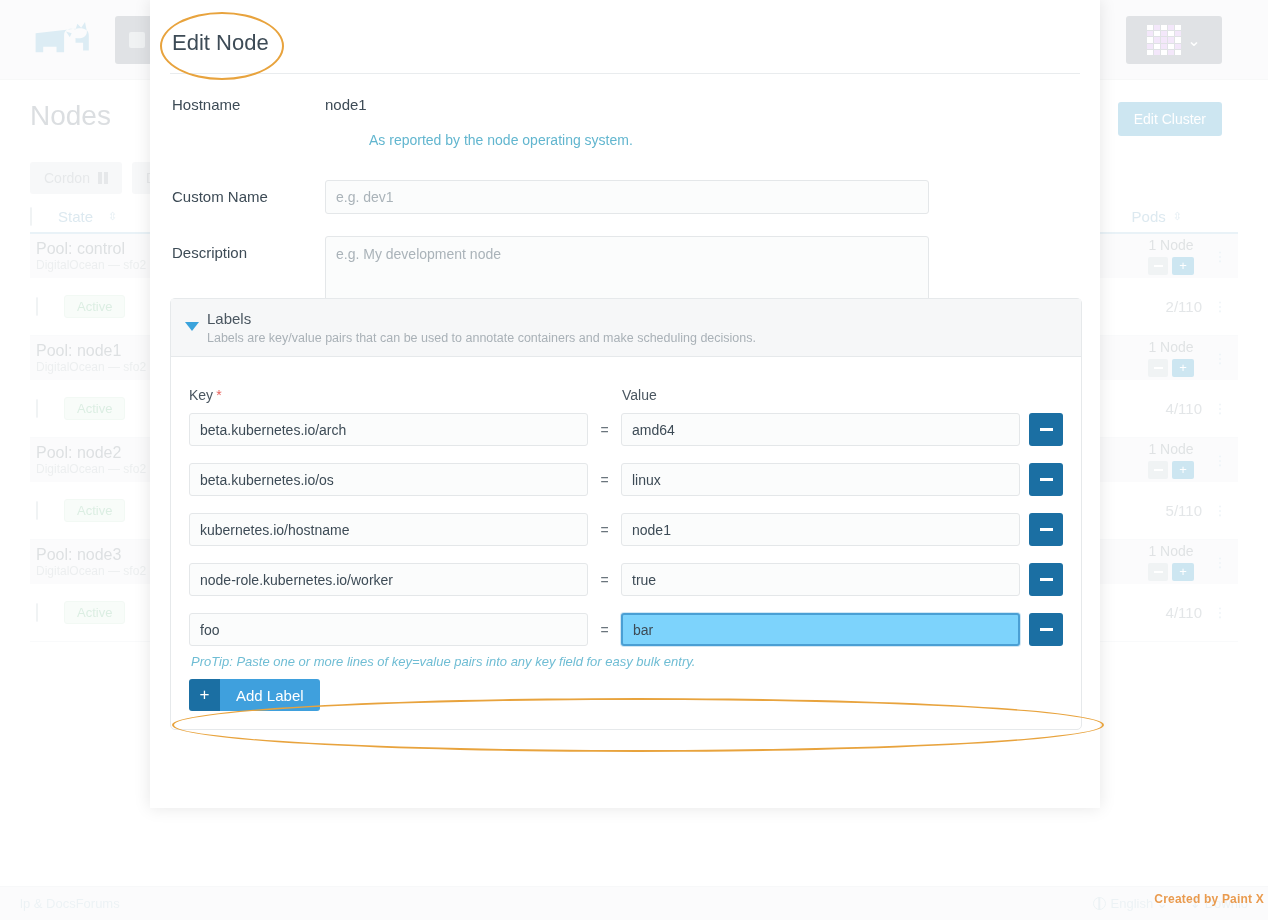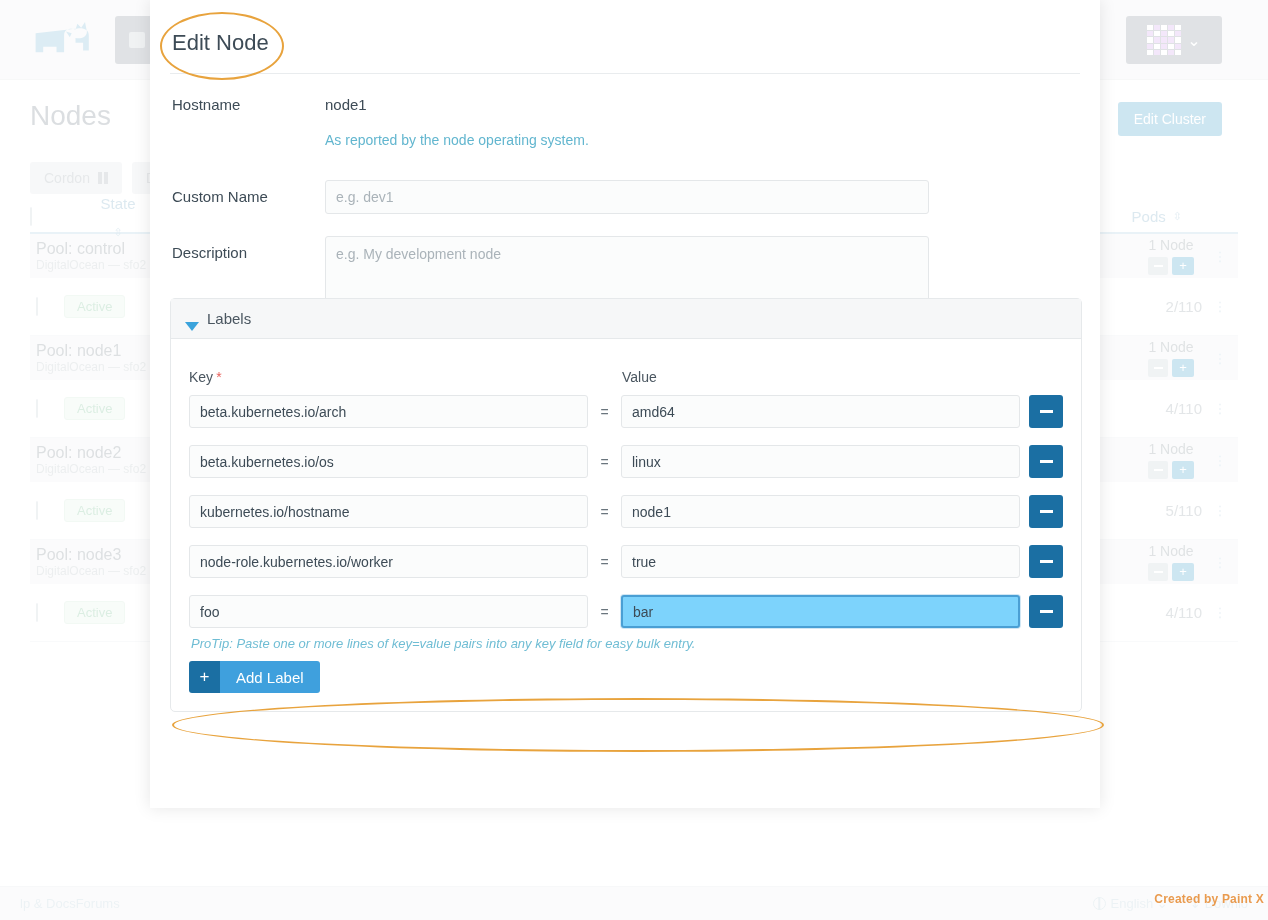--- a/index.html
+++ b/index.html
@@ -64,21 +64,21 @@
   .pause-ico { display:inline-flex; gap:2px; }
   .pause-ico b { display:block; width:4px; height:12px; background:#aeb6bc; }
 
   .bg-table { position:absolute; left:30px; top:200px; width:1208px; }
   .bg-thead {
     display:flex; align-items:center; height:34px;
     color:#8fb8cf; font-size:15px; border-bottom:2px solid #b9d6e6;
   }
   .bg-thead .cb { width:28px; }
   .cb-box { width:14px; height:14px; border:1px solid #cfd8de; border-radius:2px; background:#fff; }
-  .bg-thead .c-state { width:120px; display:flex; gap:15px; align-items:center;flex-direction:column; }
+  .bg-thead .c-state { width:120px; display:flex; gap:15px; align-items:center; }
   .bg-thead .spacer { flex:1; }
   .bg-thead .c-pods { width:130px; display:flex; gap:7px; align-items:center; justify-content:flex-end; padding-right:56px;}
   .sortico { font-size:11px; line-height:1; opacity:.8; }
 
   .grp-row {
     display:flex; align-items:center; height:44px;
     background:#f3f5f6; padding-left:6px; margin-top:0;
   }
   .grp-row .gname { font-size:16px; color:#929ba2; }
   .grp-row .gsub { font-size:12px; color:#c3cace; margin-left:0; }
@@ -131,21 +131,21 @@
     position:absolute; left:20px; top:73px; width:910px; height:1px; background:#e9ecee;
   }
 
   .form { position:absolute; left:0; top:88px; width:950px; }
   .frow { display:flex; padding:0 22px; margin-bottom:0; }
   .flabel {
     width:153px; flex:none; font-size:15px; color:#3d4b56; padding-top:8px;
   }
   .fbody { flex:1; }
   .static-val { font-size:15px; color:#3d4b56; padding-top:8px; }
-  .hint { font-size:14px; color:#62b6cf; margin-top:19px; }
+  .hint { font-size:14px; color:#62b6cf; margin-top:19px;margin-left:44px; }
 
   .inp {
     width:604px; height:34px; border:1px solid #e4e7e9; border-radius:3px;
     background:#fbfcfc; font-size:14px; color:#3d4b56; padding:0 10px;
     font-family:"Liberation Sans", sans-serif; outline:none;
   }
   .inp::placeholder { color:#aab3b9; }
   .ta {
     width:604px; height:136px; border:1px solid #e4e7e9; border-radius:3px;
     background:#fbfcfc; font-size:14px; color:#3d4b56; padding:9px 10px;
@@ -462,20 +462,21 @@
         <div class="fbody">
           <textarea class="ta" placeholder="e.g. My development node" style=""></textarea>
         </div>
       </div>
     </div>
 
     <div class="acc">
       <div class="acc-head">
         <span class="caret"></span>
         <div class="acc-title">Labels</div>
+        <div class="acc-sub">Labels are key/value pairs that can be used to annotate containers and make scheduling decisions.</div>
       </div>
 
       <div class="acc-body">
         <div class="kv-head">
           <div class="kcol">
             <span>Key</span><span class="req">*</span>
           </div>
           <div><span>Value</span></div>
         </div>
 

